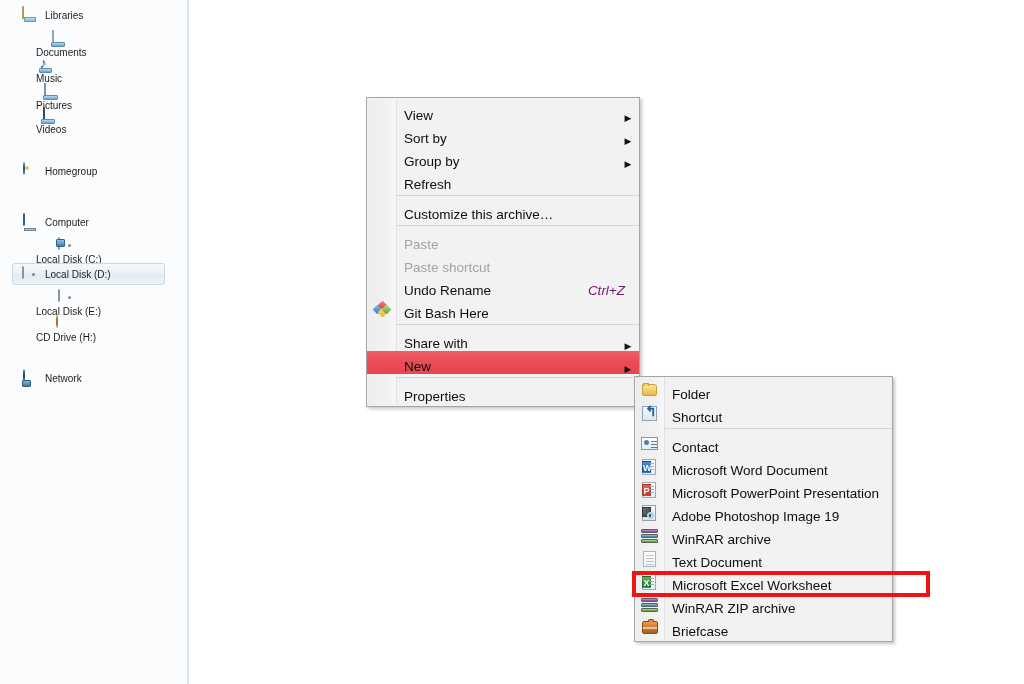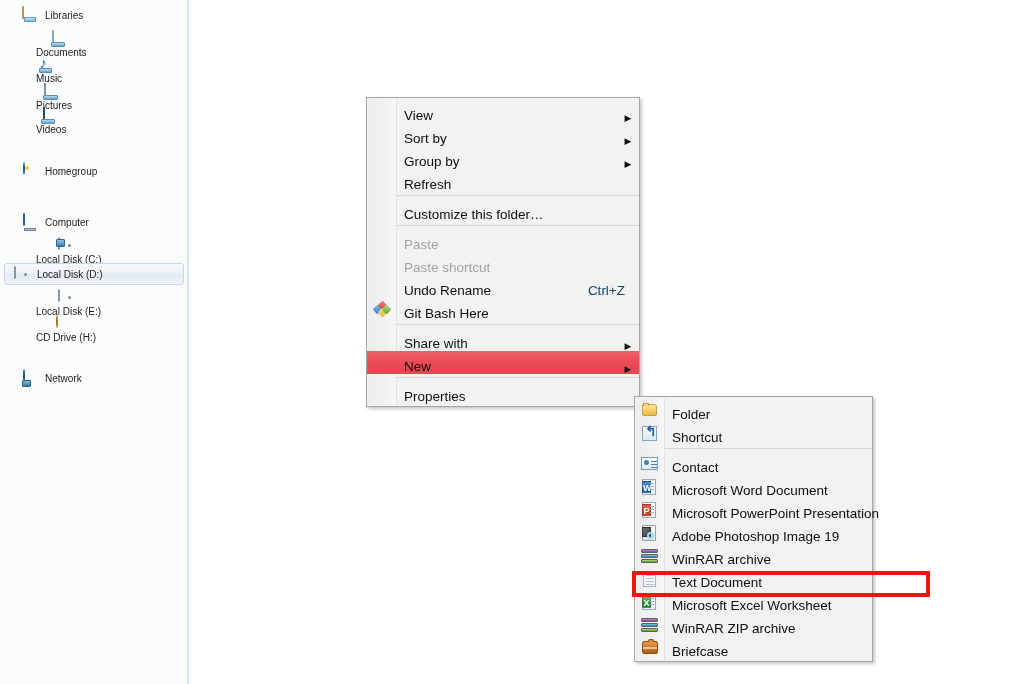--- a/index.html
+++ b/index.html
@@ -53,22 +53,22 @@
   .nav-item .nav-ico {
     width: 16px; height: 16px;
     margin-right: 7px;
     flex: 0 0 16px;
     position: relative;
   }
   .nav-item.level1 { left: 22px; }
   .nav-item.level2 { left: 36px; flex-direction: column; }
 
   .nav-item.selected {
-    left: 4px;
-    width: 180px;
+    left: 12px;
+    width: 153px;
     padding-left: 32px;
     border: 1px solid #c6d8e8;
     border-radius: 3px;
     background: linear-gradient(to bottom, #f6f9fc 0%, #eaf0f6 48%, #e2eaf2 52%, #eef3f8 100%);
   }
 
   
   .ico-libraries {
     width: 16px; height: 13px;
     margin-top: 2px;
@@ -278,21 +278,22 @@
     height: 23px;
     position: relative;
   }
   .ctx-item .ctx-label {
     flex: 1 1 auto;
     padding-left: 7px;
   }
   .ctx-item .ctx-accel {
     flex: 0 0 auto;
     padding-right: 14px;
-    color: #0c4a6e;
+    color: #701a75;
+    font-style: italic;
   }
   .ctx-item .ctx-arrow {
     flex: 0 0 auto;
     width: 18px;
     text-align: center;
     margin-right: 2px;
     font-size: 9px;
     line-height: 1;
     color: #111111;
   }
@@ -602,21 +603,21 @@
 
     <div class="ctx-item">
       <span class="ico-slot"></span>
       <span class="ctx-label">Refresh</span>
     </div>
 
     <div class="ctx-sep"></div>
 
     <div class="ctx-item">
       <span class="ico-slot"></span>
-      <span class="ctx-label">Customize this folder…</span>
+      <span class="ctx-label">Customize this archive…</span>
     </div>
 
     <div class="ctx-sep"></div>
 
     <div class="ctx-item disabled">
       <span class="ico-slot"></span>
       <span class="ctx-label">Paste</span>
     </div>
 
     <div class="ctx-item disabled">
@@ -660,21 +661,21 @@
     <div class="ctx-sep"></div>
 
     <div class="ctx-item">
       <span class="ico-slot"></span>
       <span class="ctx-label">Properties</span>
     </div>
 
   </div>
 </div>
 
-<div class="ctx-menu" id="new-submenu" style="left:634px; top:396px; width:239px;">
+<div class="ctx-menu" id="new-submenu" style="left:634px; top:376px; width:259px;">
   <div class="gutter"></div>
   <div class="items">
 
     <div class="ctx-item">
       <span class="ico-slot">
           <span class="ico-folder-new"></span>
         </span>
       <span class="ctx-label">Folder</span>
     </div>
 

